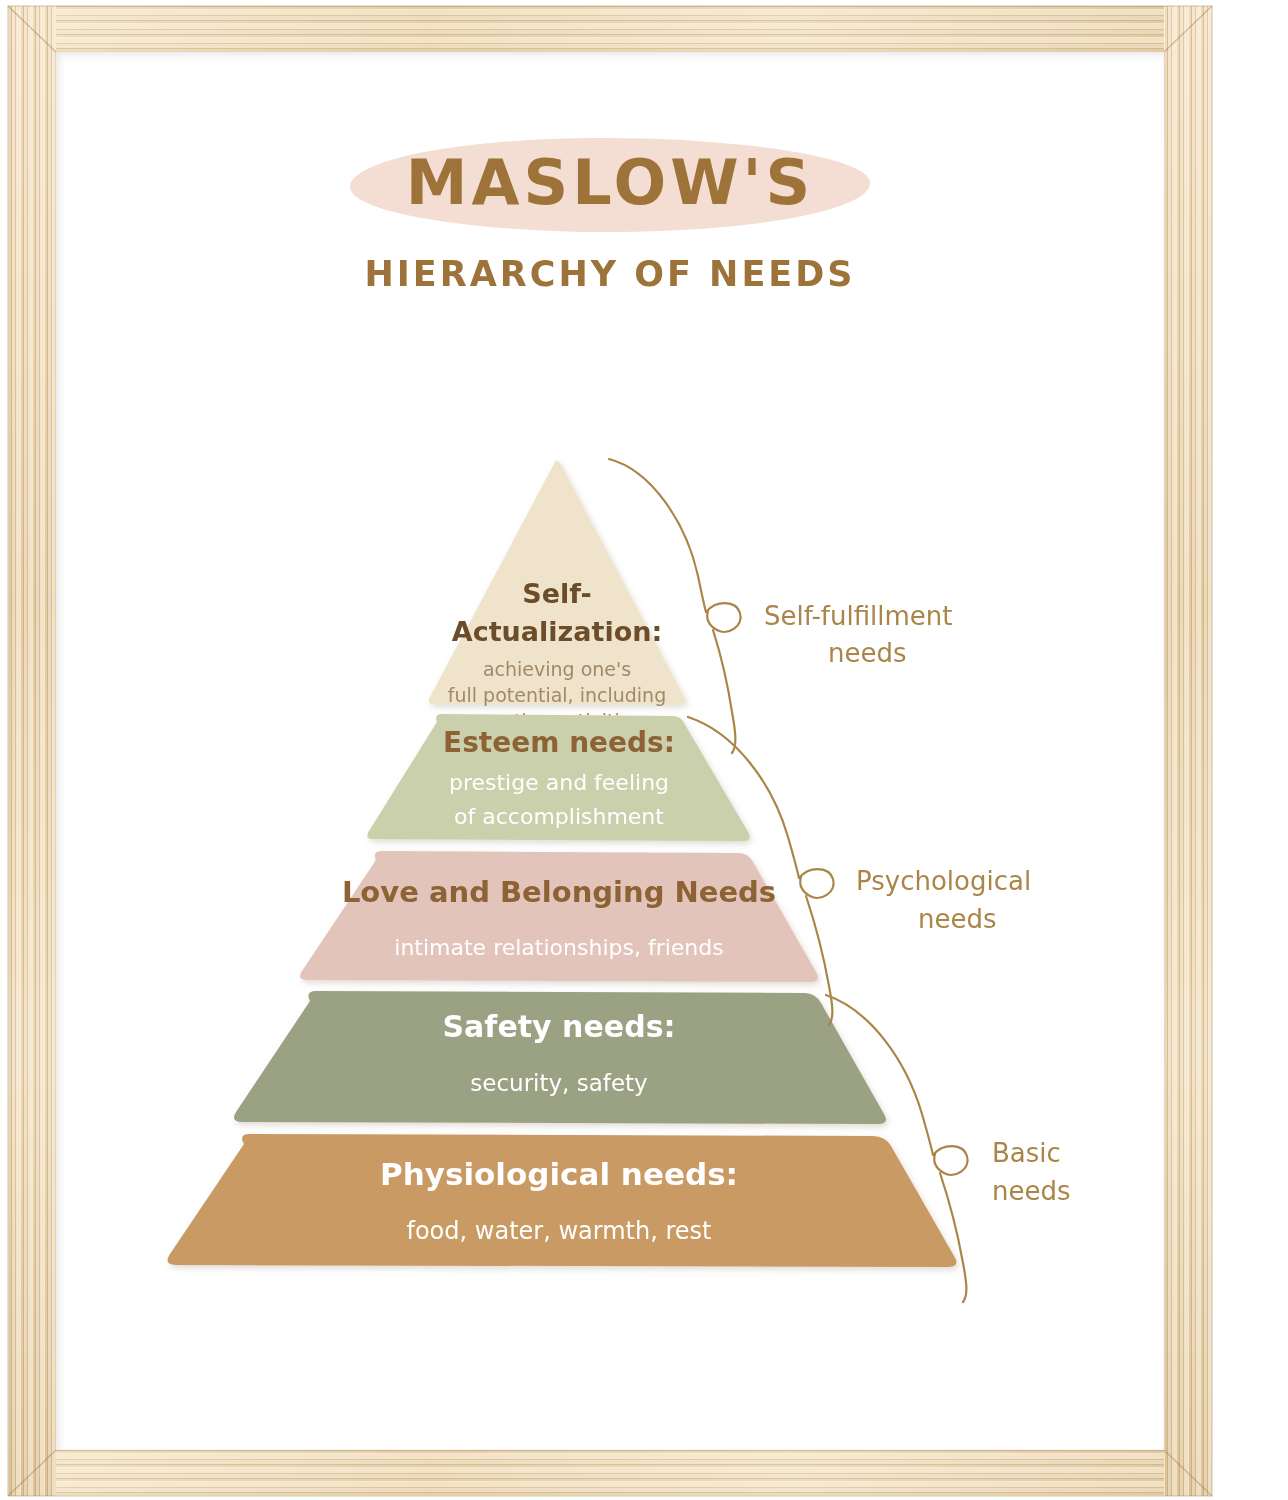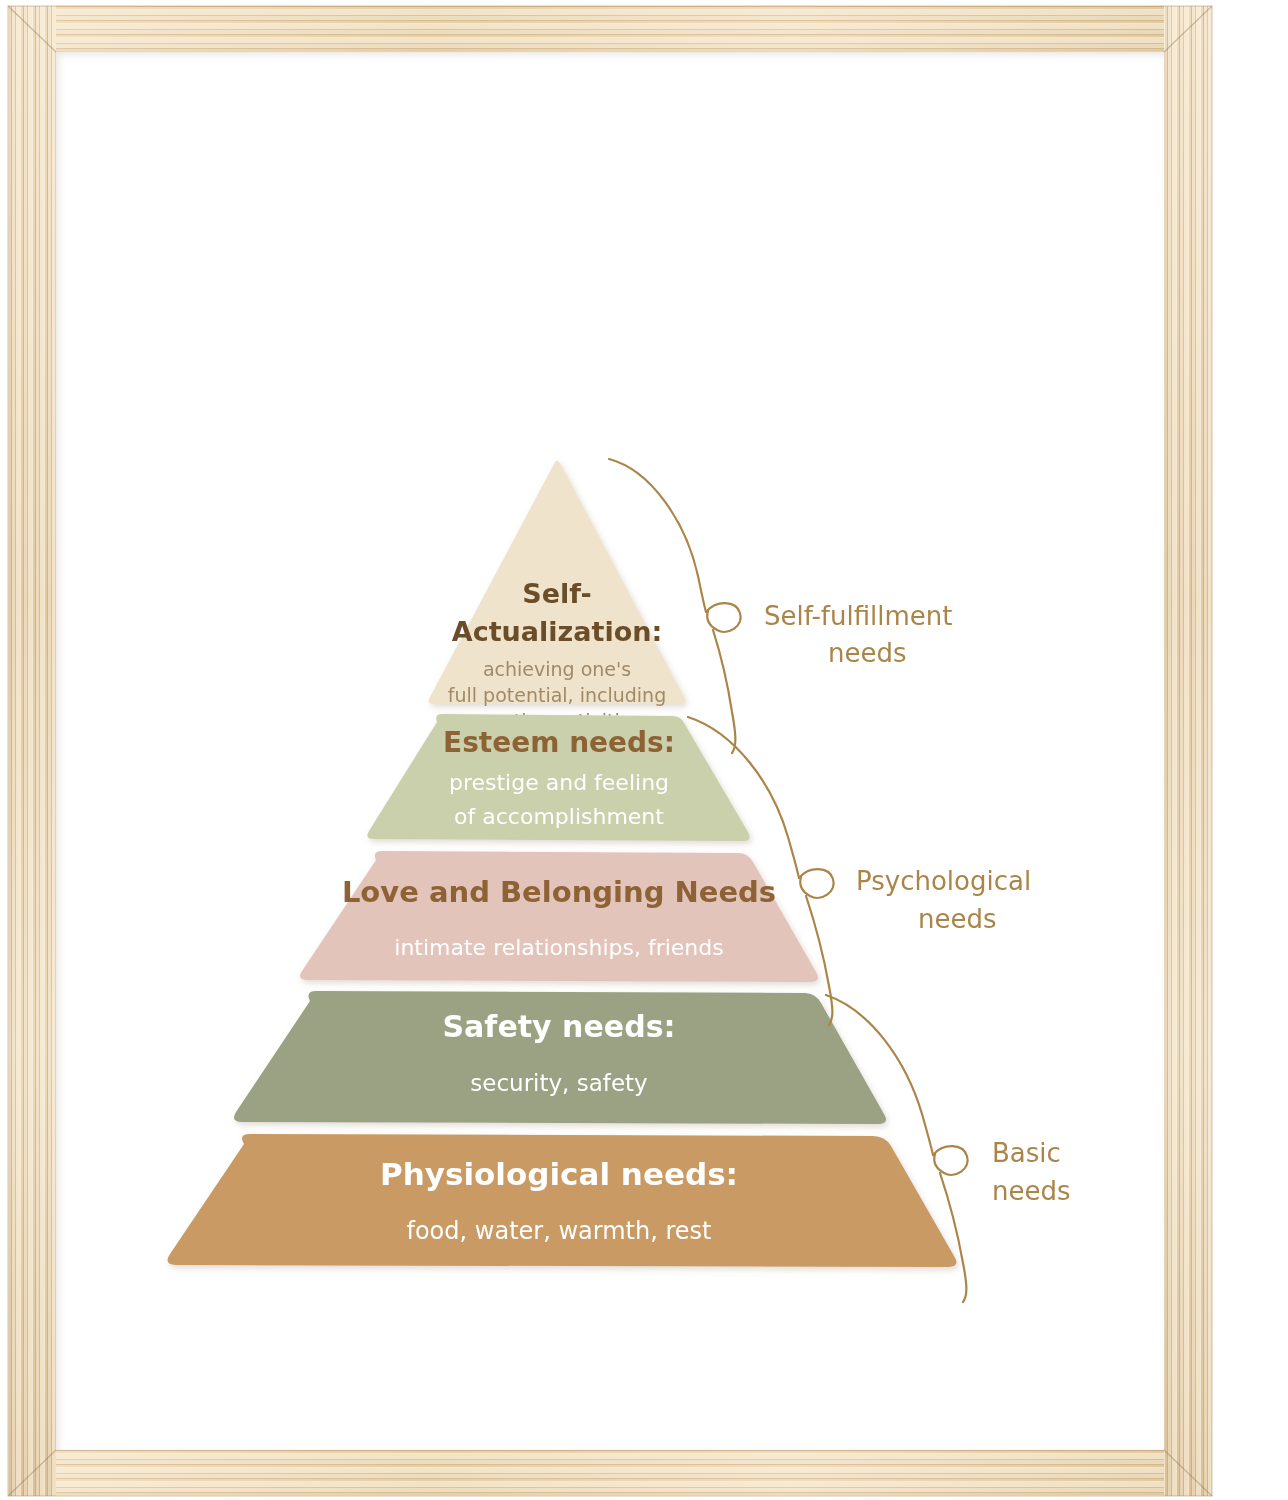--- a/index.html
+++ b/index.html
@@ -153,20 +153,24 @@
     <line x1="1212" y1="6" x2="1164" y2="52" stroke="rgba(150,120,80,0.45)" stroke-width="1.2"></line>
     <line x1="8" y1="1496" x2="56" y2="1450" stroke="rgba(150,120,80,0.45)" stroke-width="1.2"></line>
     <line x1="1212" y1="1496" x2="1164" y2="1450" stroke="rgba(150,120,80,0.45)" stroke-width="1.2"></line>
     <rect x="8" y="6" width="1204" height="1490" fill="none" stroke="rgba(160,130,90,0.40)" stroke-width="1.2"></rect>
     <rect x="56" y="52" width="1108" height="1398" fill="none" stroke="rgba(160,130,90,0.35)" stroke-width="1.2"></rect>
   </svg>
 
   <div id="art">
 
     <div id="title-wrap">
+      <div id="title-blob">
+        <div id="title-main">MASLOW'S</div>
+      </div>
+      <div id="subtitle">HIERARCHY OF NEEDS</div>
     </div>
 
     <div id="pyramid">
       <svg width="1108" height="1398" viewBox="0 0 1108 1398" xmlns="http://www.w3.org/2000/svg">
 
         <defs>
           <filter id="softshadow" x="-20%" y="-20%" width="140%" height="140%">
             <feDropShadow dx="2" dy="3" stdDeviation="3" flood-color="#a89a84" flood-opacity="0.35"></feDropShadow>
           </filter>
         </defs>

